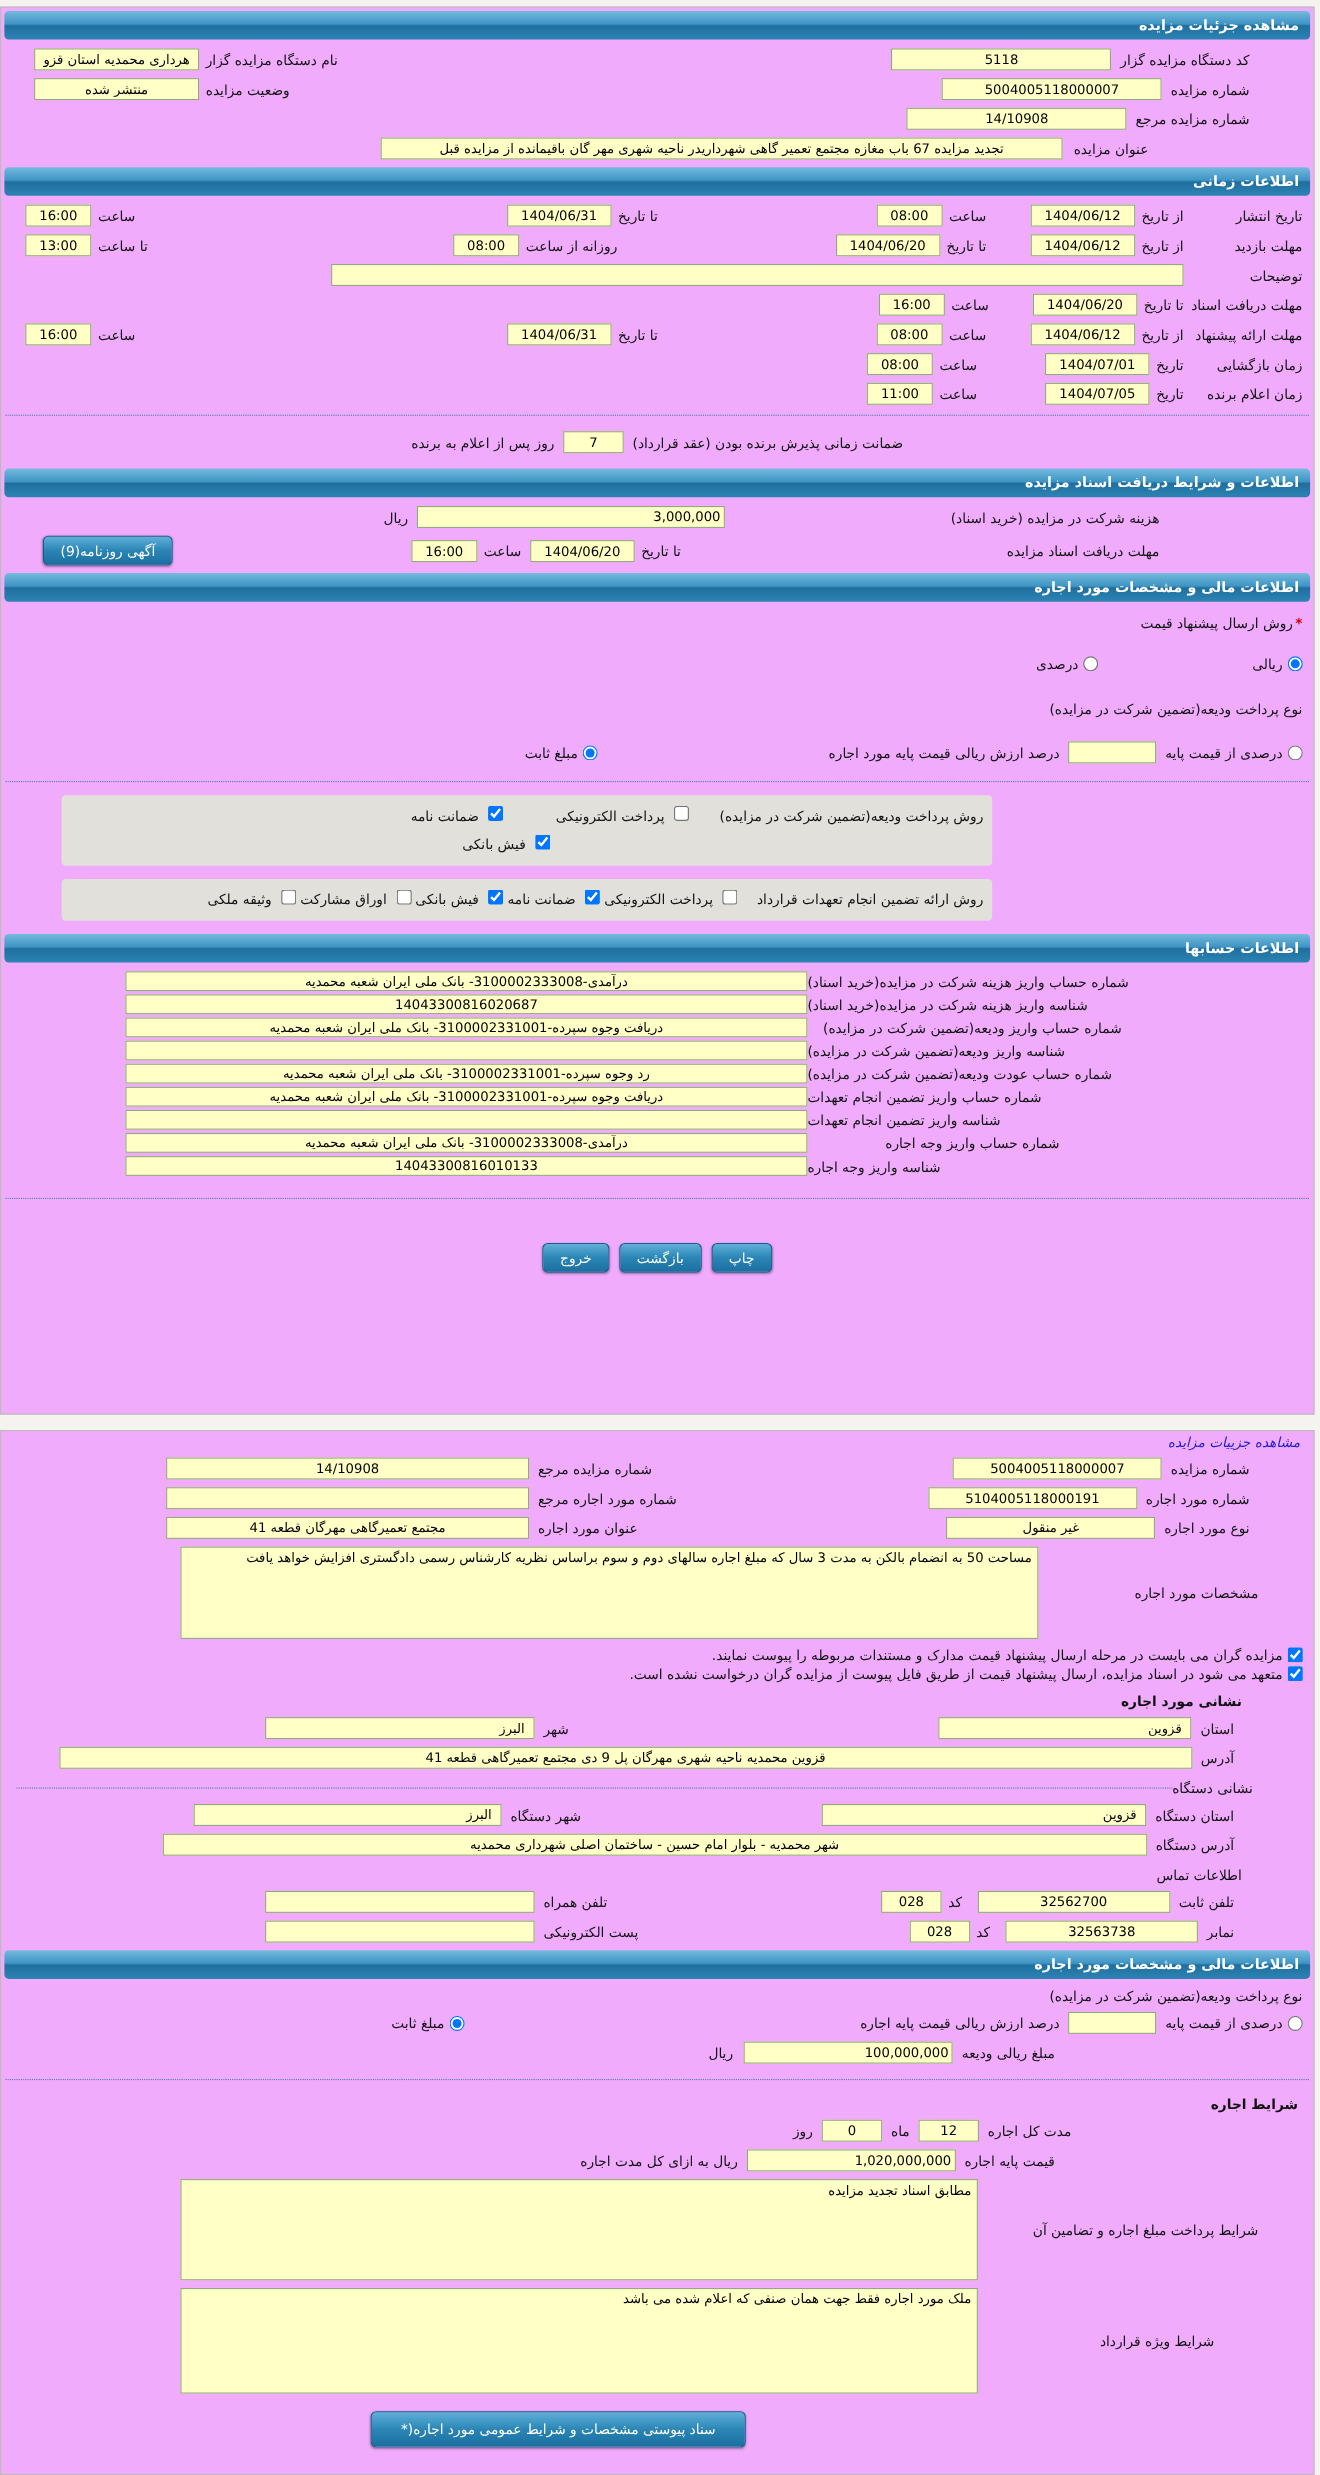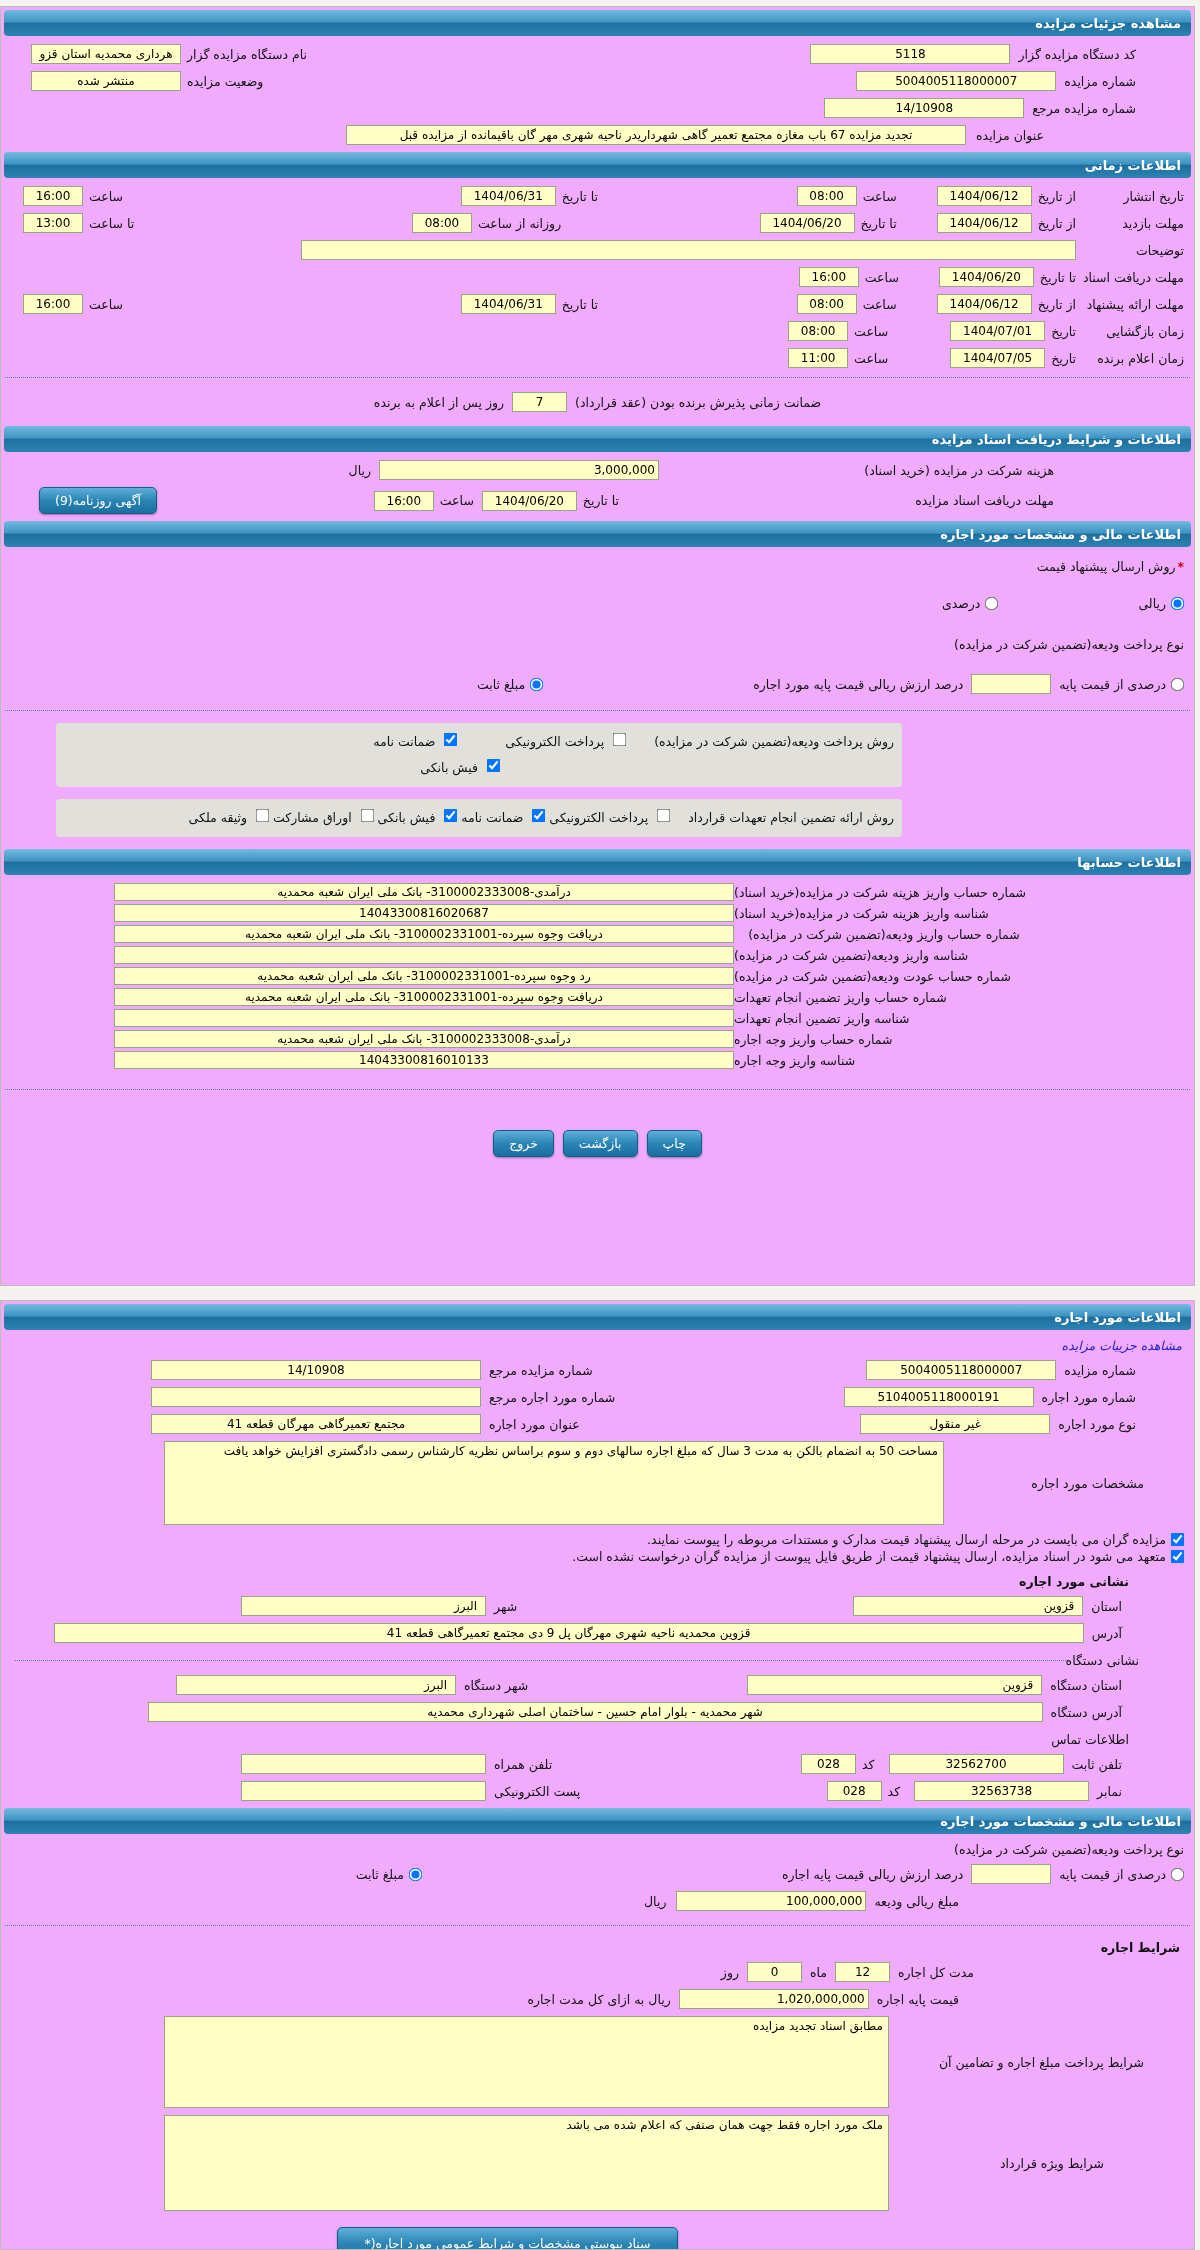--- a/index.html
+++ b/index.html
@@ -275,41 +275,38 @@
   </div>
   <div class="row" style="margin:3px 160px 3px 10px">
     <span class="lbl" style="width:300px;text-align:left">شماره حساب واریز تضمین انجام تعهدات</span>
     <input class="in" style="width: 620px; height: 18px;" readonly="" value="دریافت وجوه سپرده-3100002331001- بانک ملی ایران شعبه محمدیه">
   </div>
   <div class="row" style="margin:3px 160px 3px 10px">
     <span class="lbl" style="width:300px;text-align:left">شناسه واریز تضمین انجام تعهدات</span>
     <input class="in" style="width: 620px; height: 18px;" readonly="" value="">
   </div>
   <div class="row" style="margin:3px 160px 3px 10px">
-    <span class="lbl" style="width:300px;text-align:left">شماره حساب واریز وجه اجاره</span>
+    <span class="lbl" style="width:300px;text-align:center">شماره حساب واریز وجه اجاره</span>
     <input class="in" style="width: 620px; height: 18px;" readonly="" value="درآمدی-3100002333008- بانک ملی ایران شعبه محمدیه">
   </div>
   <div class="row" style="margin:3px 160px 3px 10px">
     <span class="lbl" style="width:300px;text-align:left">شناسه واریز وجه اجاره</span>
     <input class="in" style="width: 620px; height: 18px;" readonly="" value="14043300816010133">
   </div>
 
   <hr class="dotted" style="margin-top:20px">
 
   <div class="btn-row" style="margin-top:40px">
     <button class="btn">چاپ</button>
     <button class="btn">بازگشت</button>
     <button class="btn">خروج</button>
   </div>
 </div>
 
 <div class="panel" id="panel2" style="margin-top:14px">
-  <div class="bar">
-    <span>اطلاعات مورد اجاره</span>
-  </div>
 
   <div class="row" style="margin:2px 12px">
     <a href="#" class="link">مشاهده جزییات مزایده</a>
   </div>
 
   <div class="row" style="padding-right:48px">
     <span class="lbl">شماره مزایده</span>
     <input class="in w190" style="margin-right: 8px;" readonly="" value="5004005118000007">
     <span class="sp"></span>
     <span class="lbl">شماره مزایده مرجع</span>

